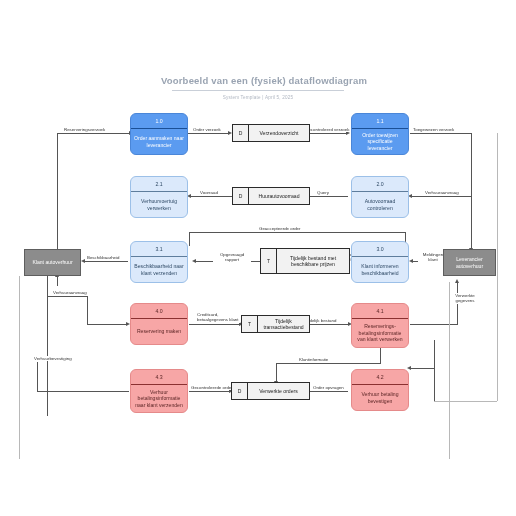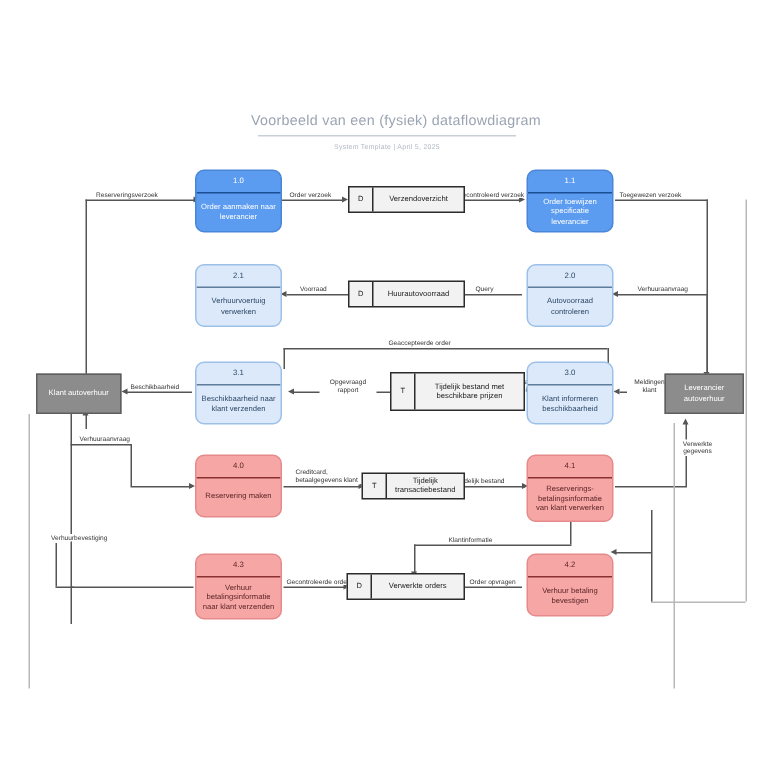--- a/index.html
+++ b/index.html
@@ -19,21 +19,21 @@
   
   #header {
     position: absolute;
     left: 0;
     top: 74px;
     width: 516px;
     text-align: center;
   }
   #title {
     font-size: 9.5px;
-    font-weight: normal;
+    font-weight: bold;
     color: #9aa4b2;
     letter-spacing: 0.2px;
     line-height: 13px;
     padding-left: 12px;
   }
   #title-rule {
     width: 172px;
     height: 1px;
     background: #c9cfd8;
     margin: 3px auto 0 auto;

